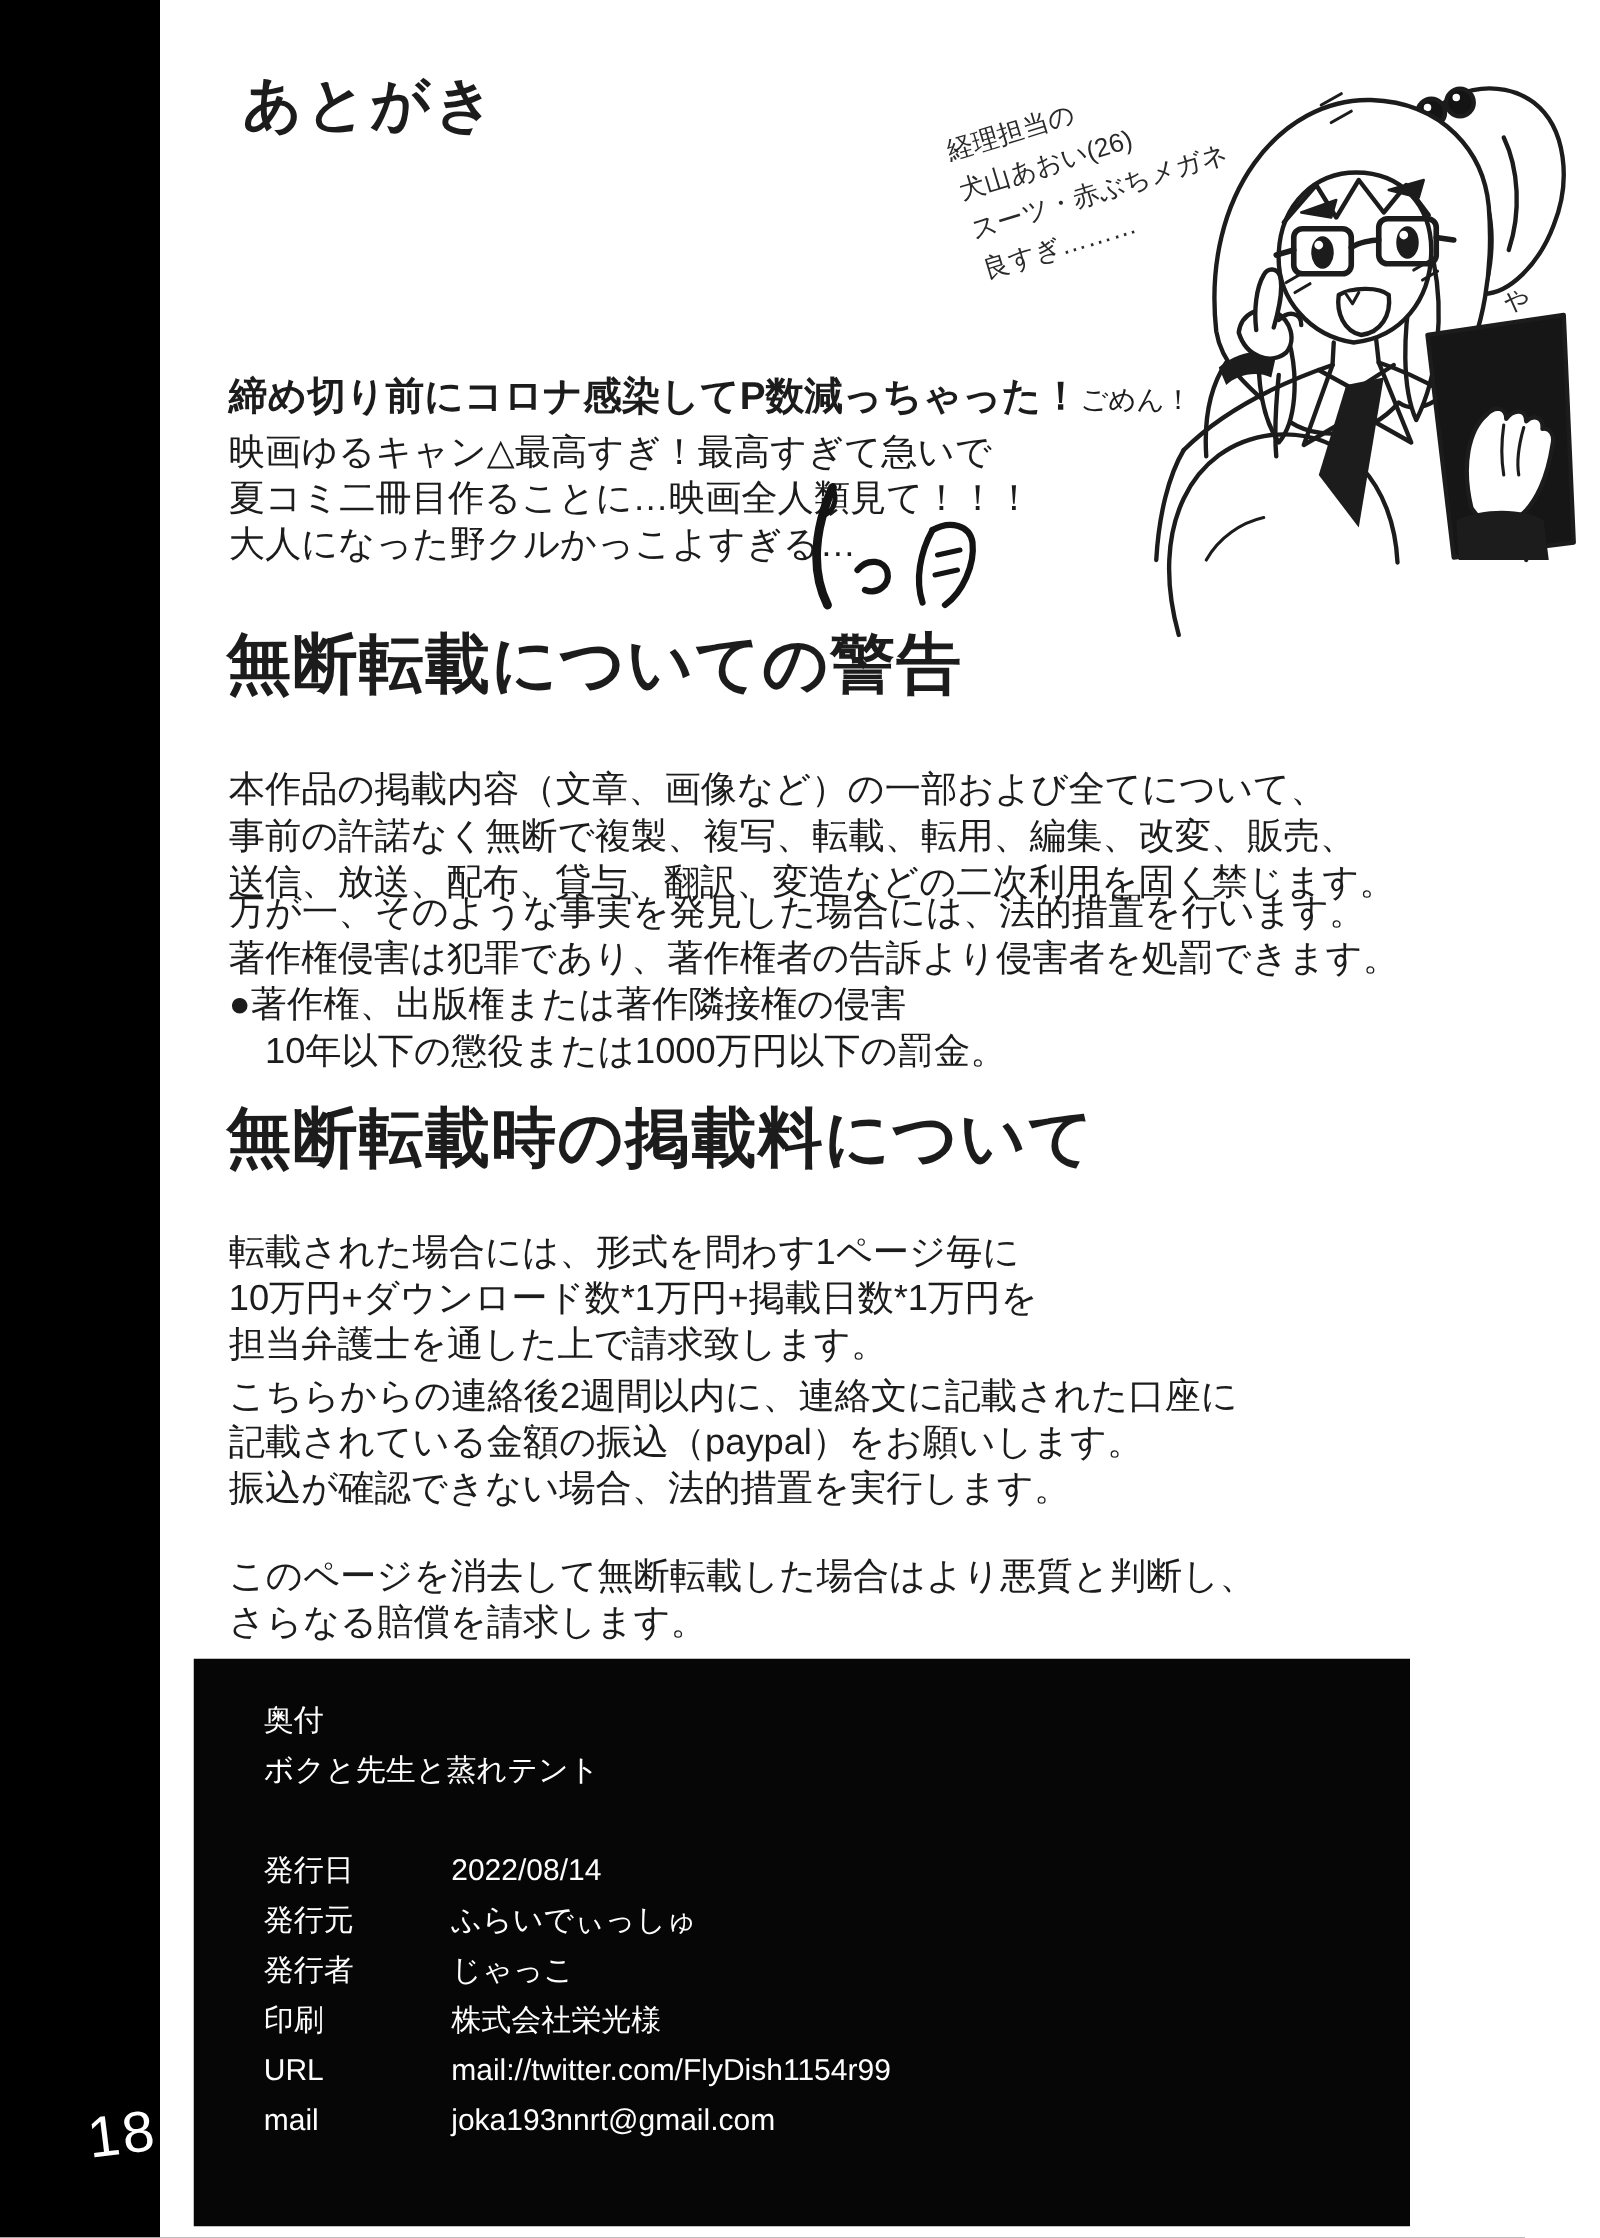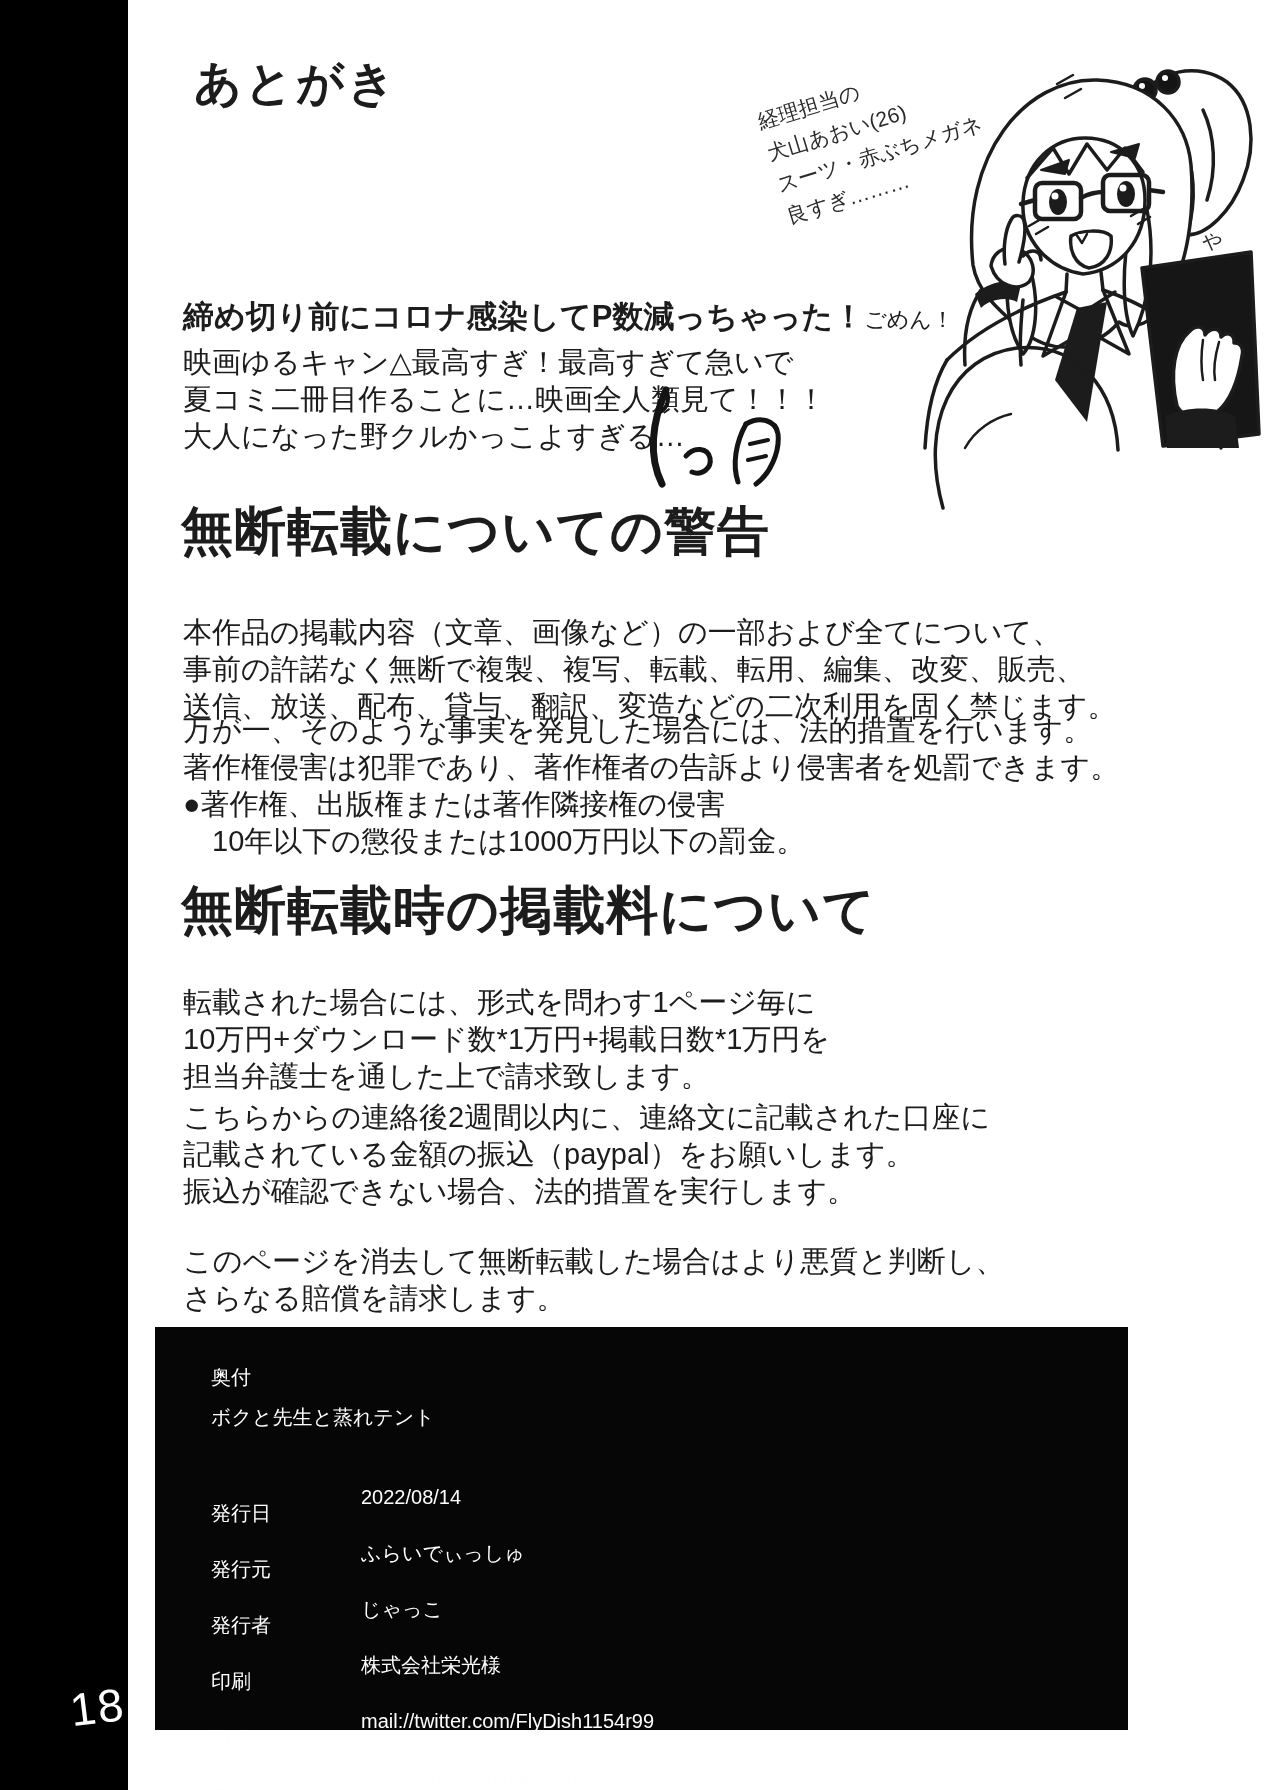--- a/index.html
+++ b/index.html
@@ -13,26 +13,26 @@
   .page-num {
     position:absolute; left:70px; top:1680px; color:#fff;
     font-size:46px; transform:rotate(-7deg); letter-spacing:2px;
   }
   .h1 { position:absolute; left:194px; top:52px; font-size:47px; font-weight:bold; letter-spacing:3px; }
   .h2 { position:absolute; font-size:52px; font-weight:bold; letter-spacing:1px;font-family:Liberation Serif, serif; }
   .para { position:absolute; font-size:29px; line-height:37px; letter-spacing:0px; white-space:nowrap; }
   .covid-bold { position:absolute; left:183px; top:296px; font-size:31px; font-weight:bold; white-space:nowrap; }
   .covid-bold .sorry { font-size:22px; font-weight:normal; }
   .colophon {
-    position:absolute; left:155px; top:1327px; width:973px; height:403px;
+    position:absolute; left:155px; top:1327px; width:973px; height:454px;
     background:#060606; color:#fefefe; box-sizing:border-box;
-    padding:30px 0 0 56px; font-size:20px; line-height:40px;
+    padding:30px 0 0 56px; font-size:24px; line-height:40px;
   }
   .c-row { display:flex; }
-  .c-label { width:150px; flex:0 0 150px;margin-top:16px; }
+  .c-label { width:150px; flex:0 0 150px; }
   .c-gap { height:40px; }
   .note {
     position:absolute; left:768px; top:72px; transform:rotate(-17deg);
     font-size:21px; line-height:33px; white-space:nowrap; color:#2a2a2a;
   }
   .speech {
     position:absolute; left:1200px; top:218px;
     writing-mode:vertical-rl; font-size:20px; letter-spacing:3px; color:#2a2a2a;
   }
   .illu { position:absolute; left:815px; top:50px; }

